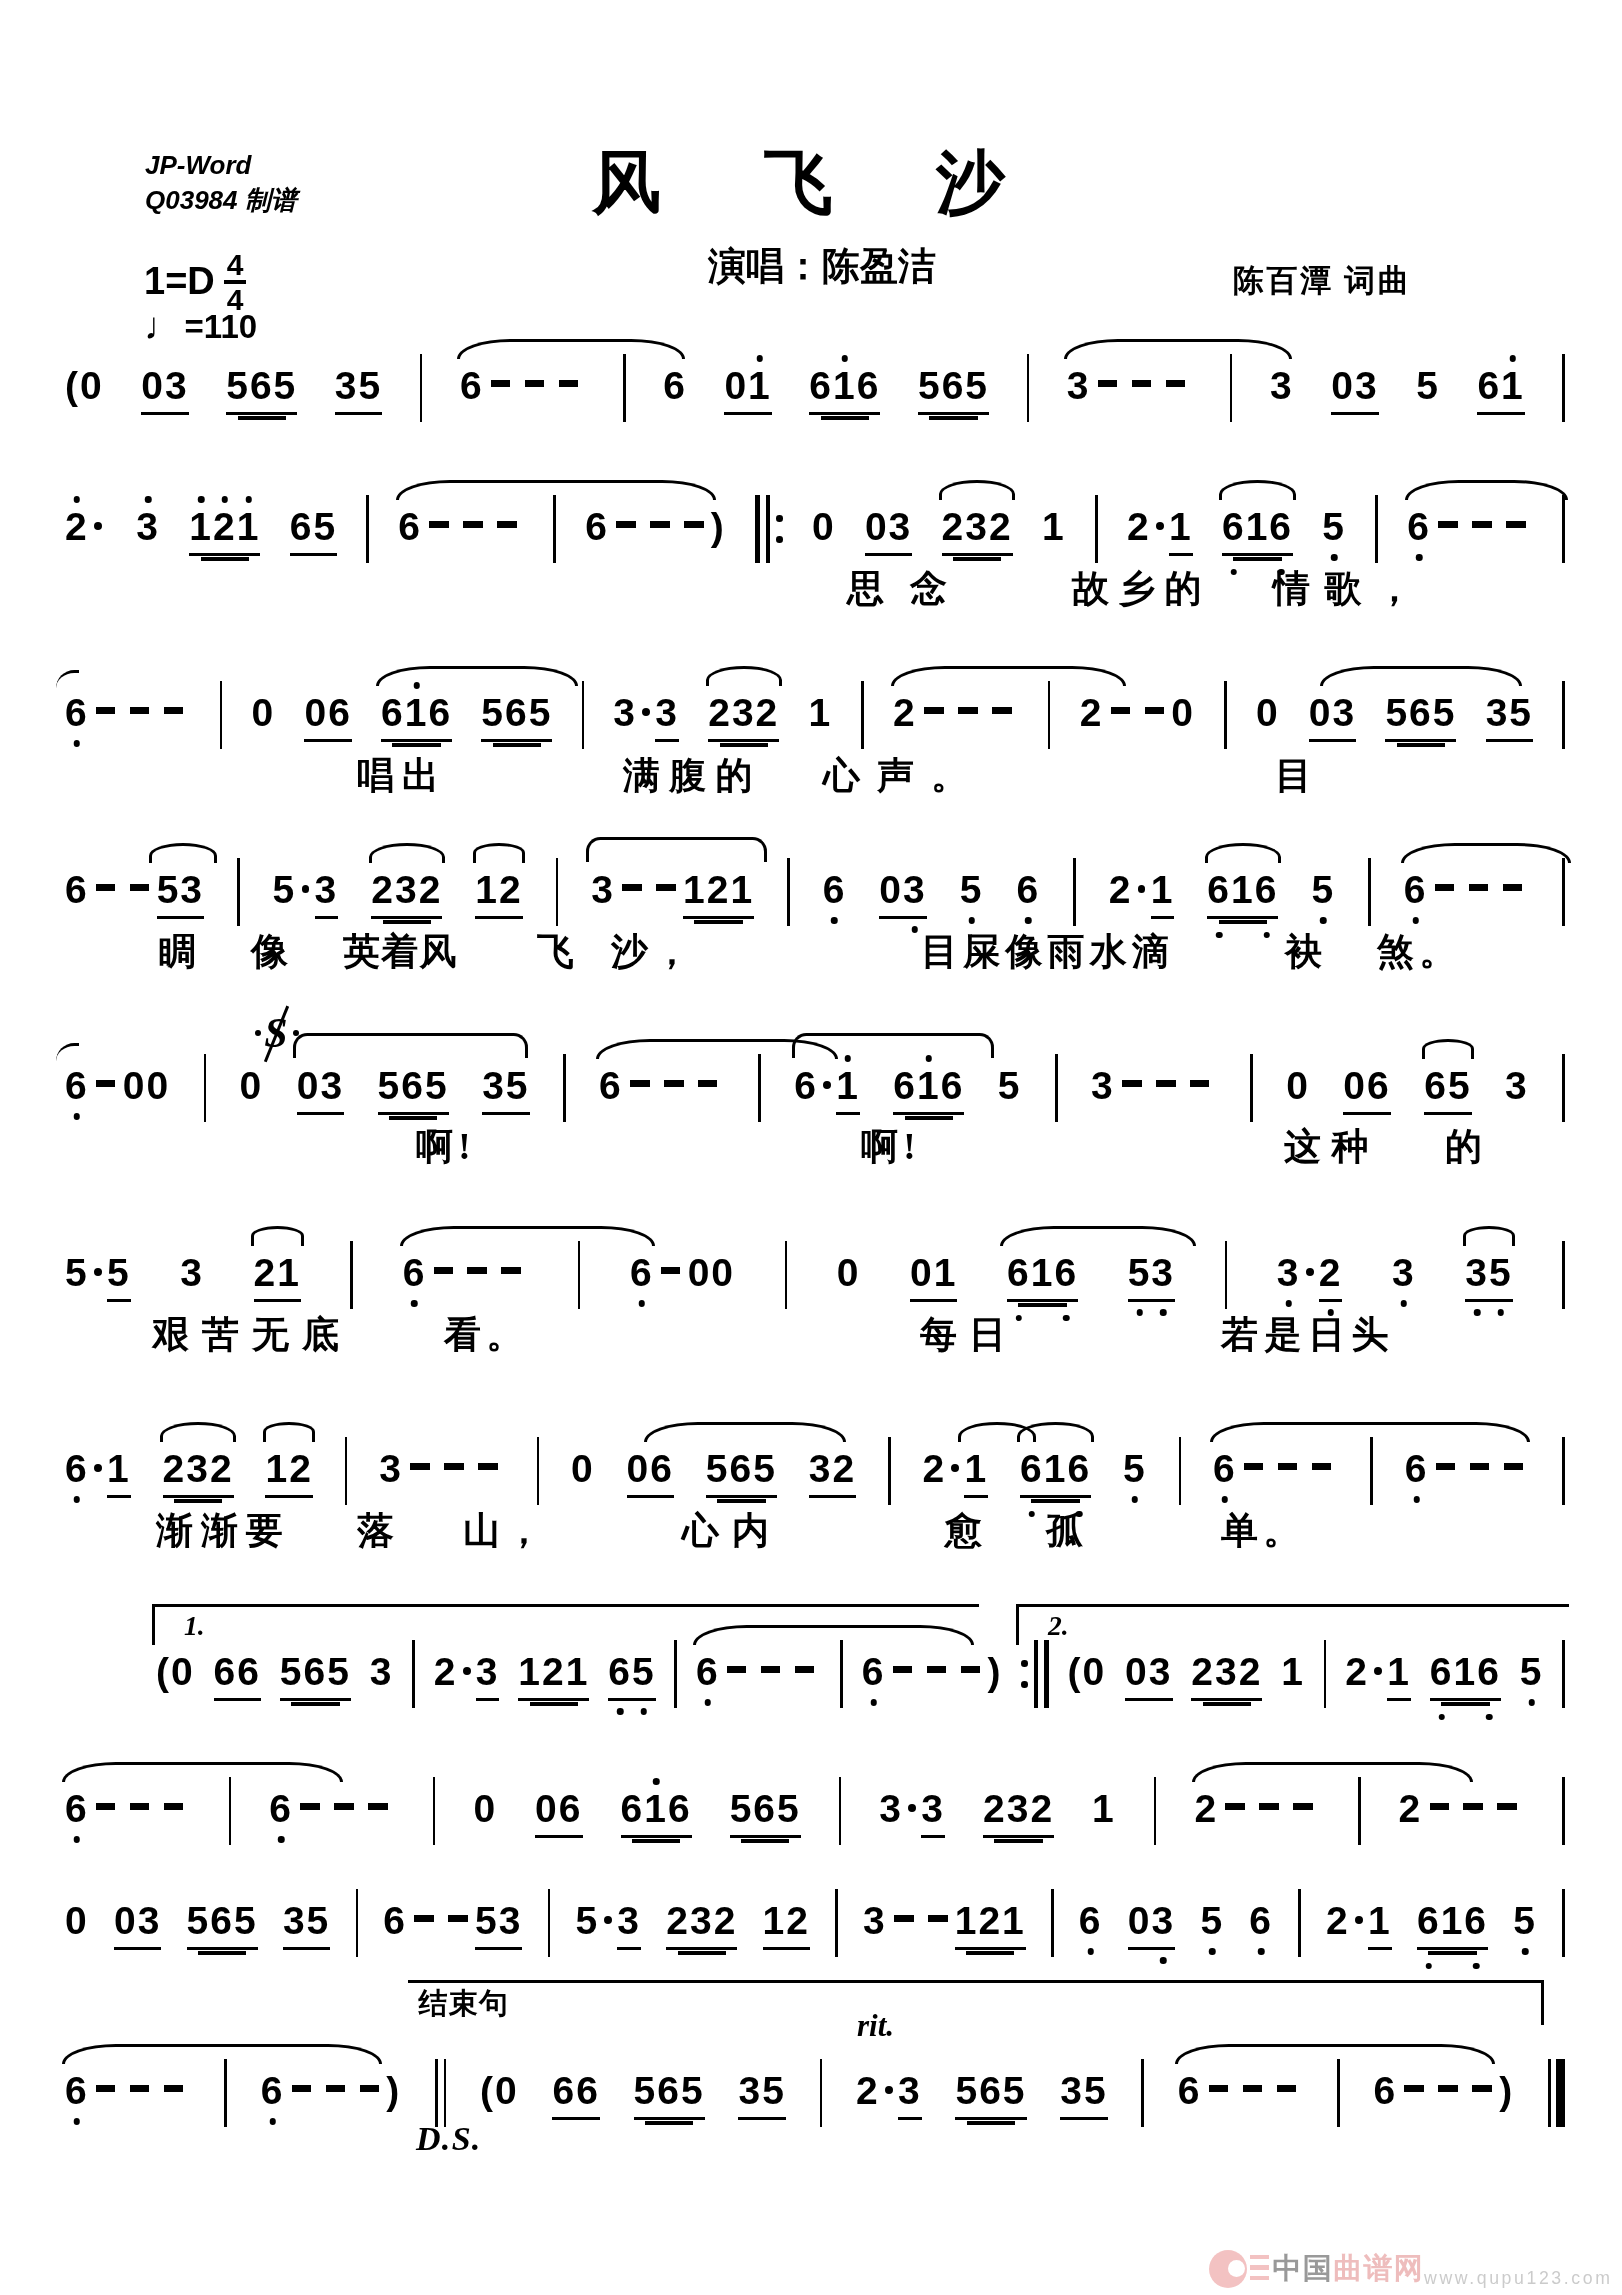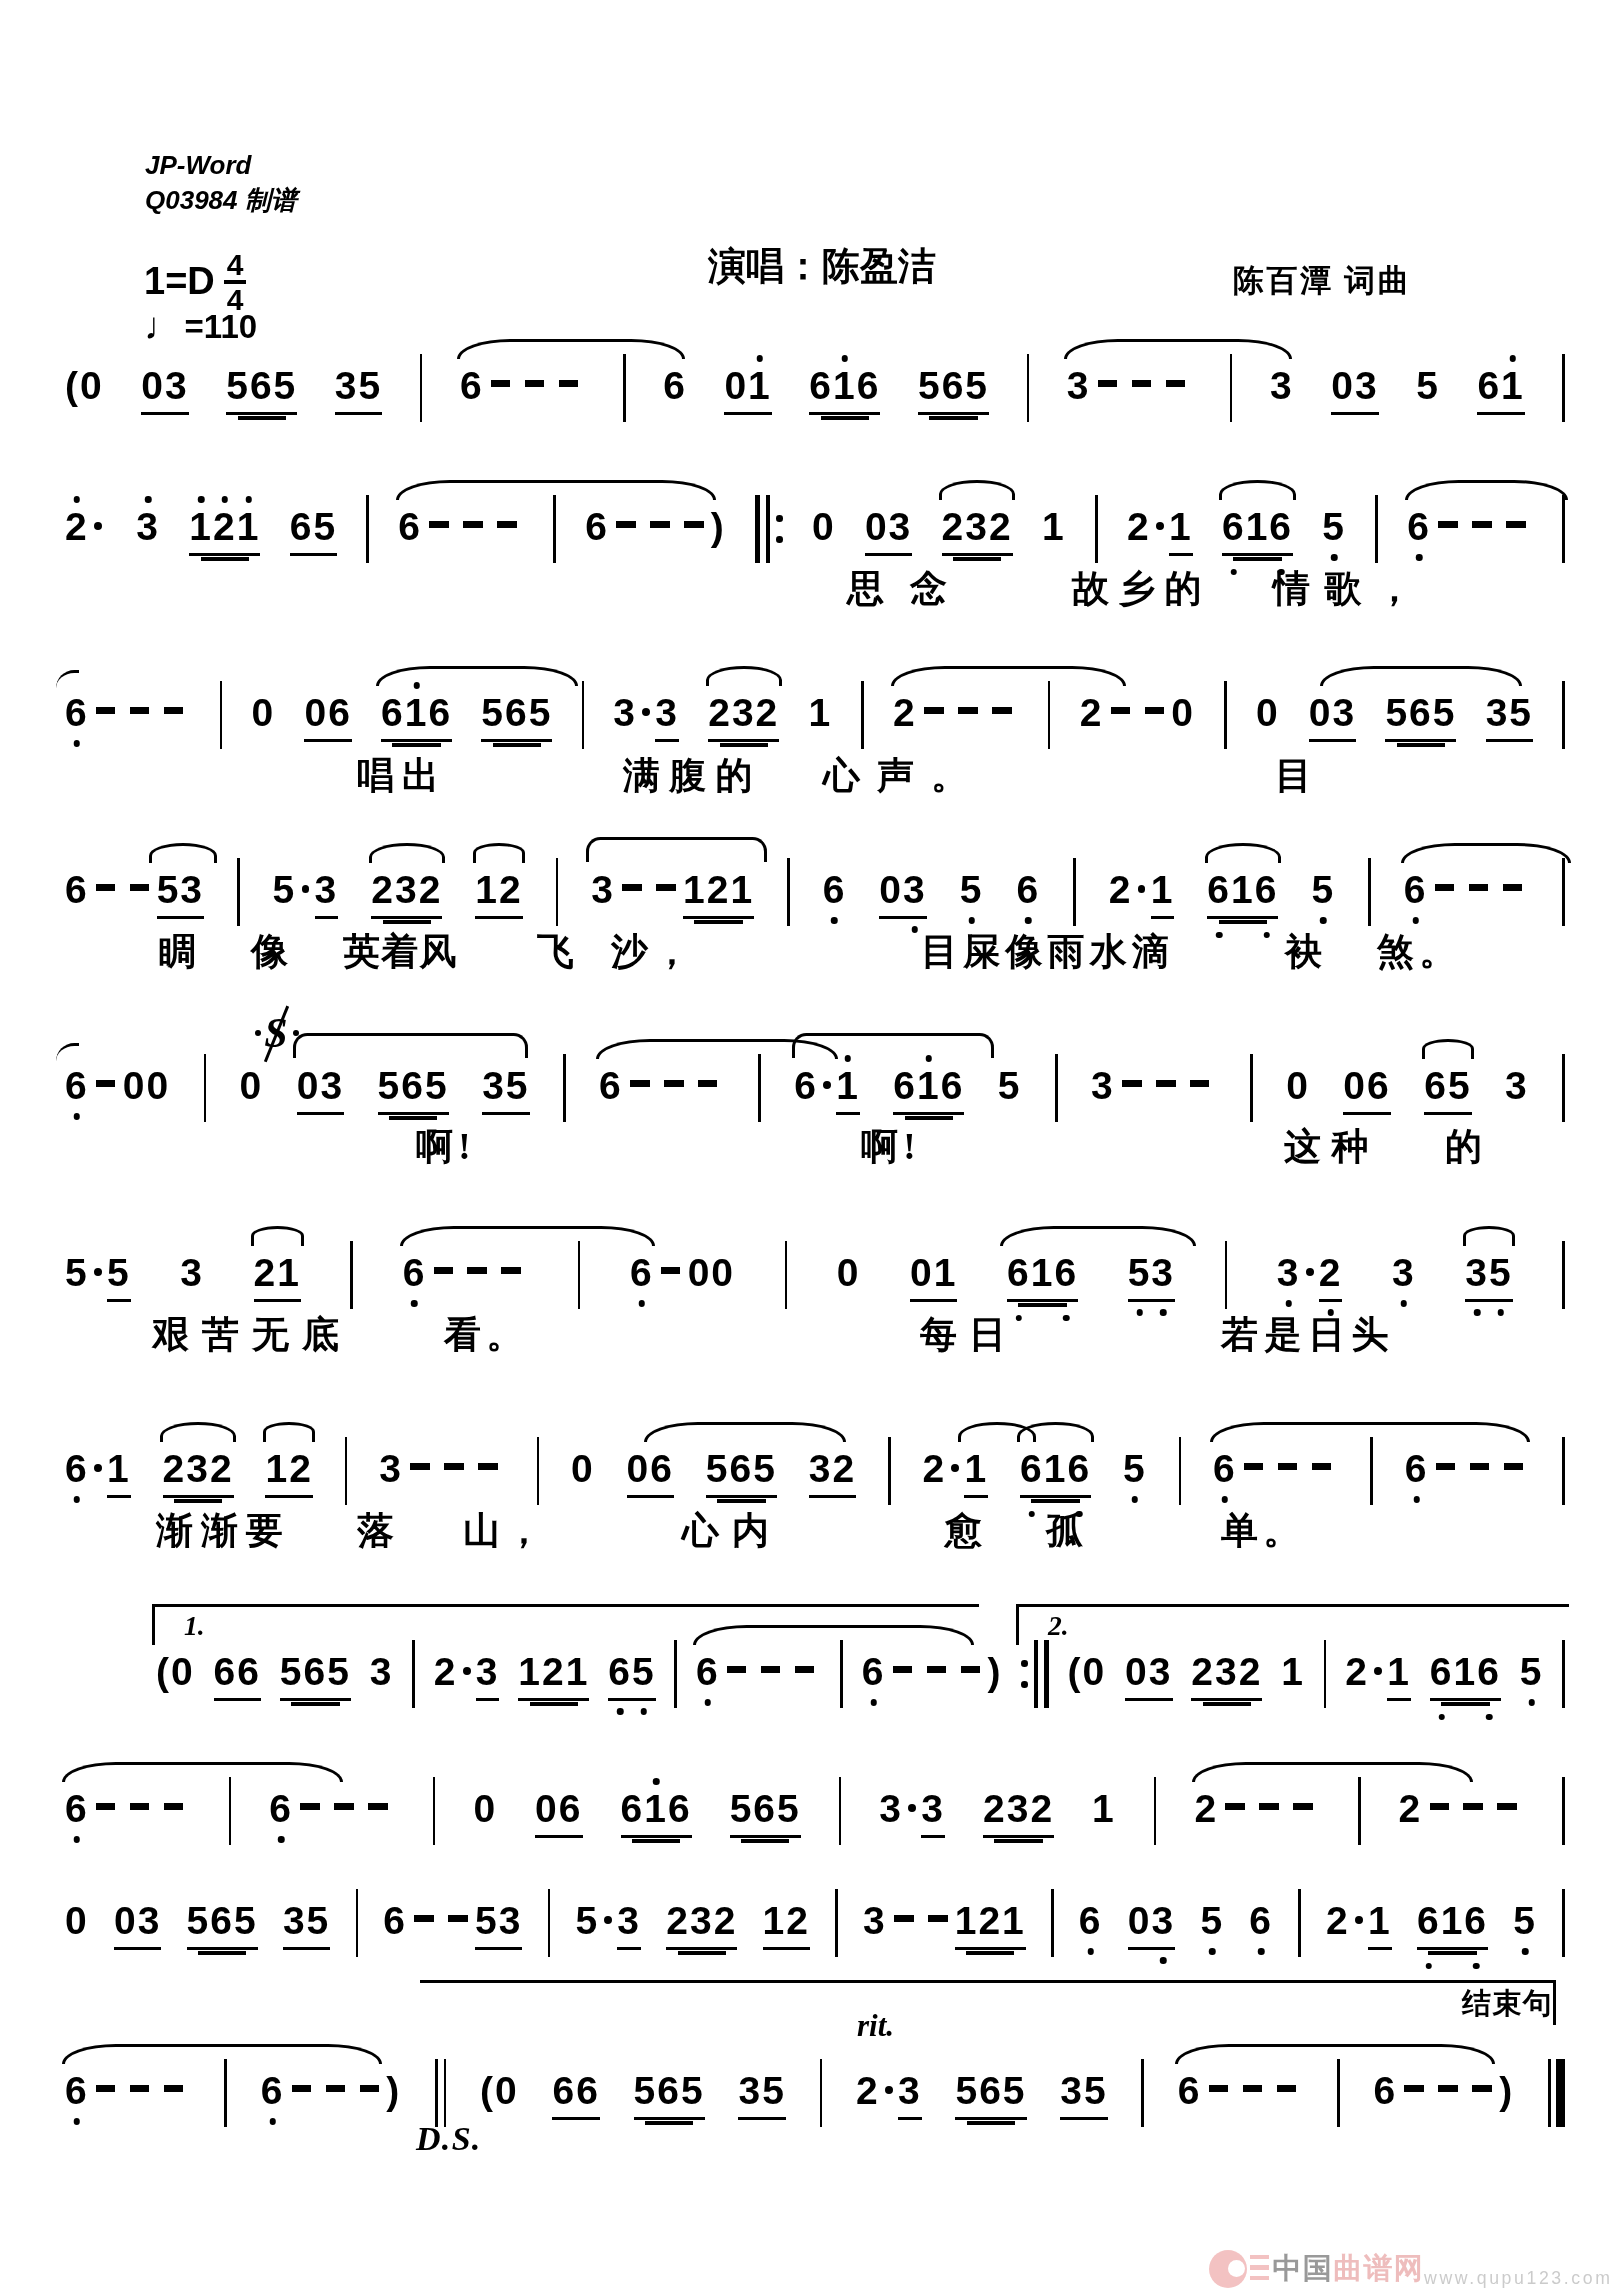--- a/index.html
+++ b/index.html
@@ -73,20 +73,21 @@
   .wm .url{color:#c6c6c6;font-size:17.7px;letter-spacing:2.6px;margin-top:1.3px;}
 </style>
 </head>
 <body>
 
 <div class="page">
 
   <div class="brand">JP-Word
 Q03984 制谱</div>
 
+  <div class="title">风　飞　沙</div>
   <div class="singer">演唱：陈盈洁</div>
   <div class="composer">陈百潭  词曲</div>
 
   <div class="keysig">
     <span>1=D</span>
     <span class="frac">
       <b>4</b>
       <i></i>
       <b>4</b>
     </span>
@@ -384,21 +385,21 @@
     </div>
   <div id="overlays">
       <div class="segno" style="left: 255px; top: 1005px;">
         <span class="s">S</span>
         <span class="slash"></span>
         <span class="d1"></span>
         <span class="d2"></span>
       </div>
       <div class="volta" style="left: 152px; top: 1604px; width: 824px;"><span>1.</span></div>
       <div class="volta" style="left: 1016px; top: 1604px; width: 550px;"><span>2.</span></div>
-      <div class="ending" style="left: 420px; top: 1980px; width: 1133px; text-align: right;"><span>结束句</span></div>
+      <div class="ending" style="left: 408px; top: 1980px; width: 1133px;"><span>结束句</span></div>
       <div class="rit" style="left: 857px; top: 2008px;">rit.</div>
       <div class="ds" style="left: 416px; top: 2120px;">D.S.</div>
     </div>
 
   <div class="wm">
     <div class="line1">
       <span class="mark">
         <i class="c"></i>
           <i class="hole"></i>
           <i class="b b1"></i>

